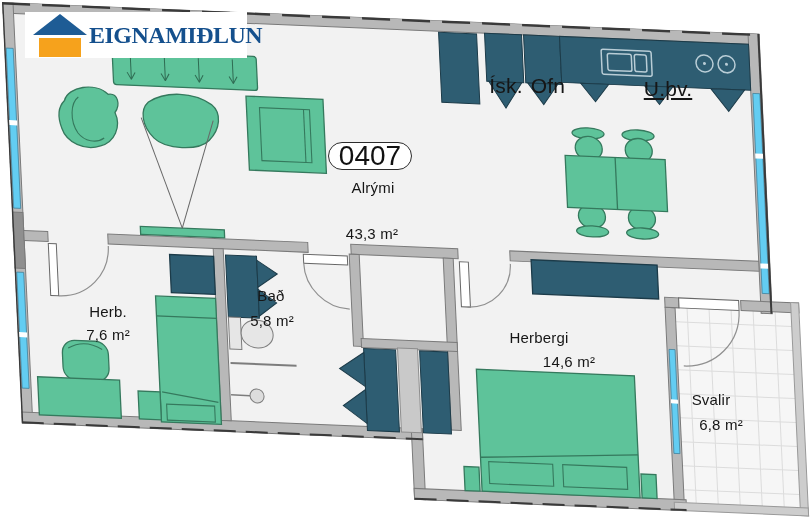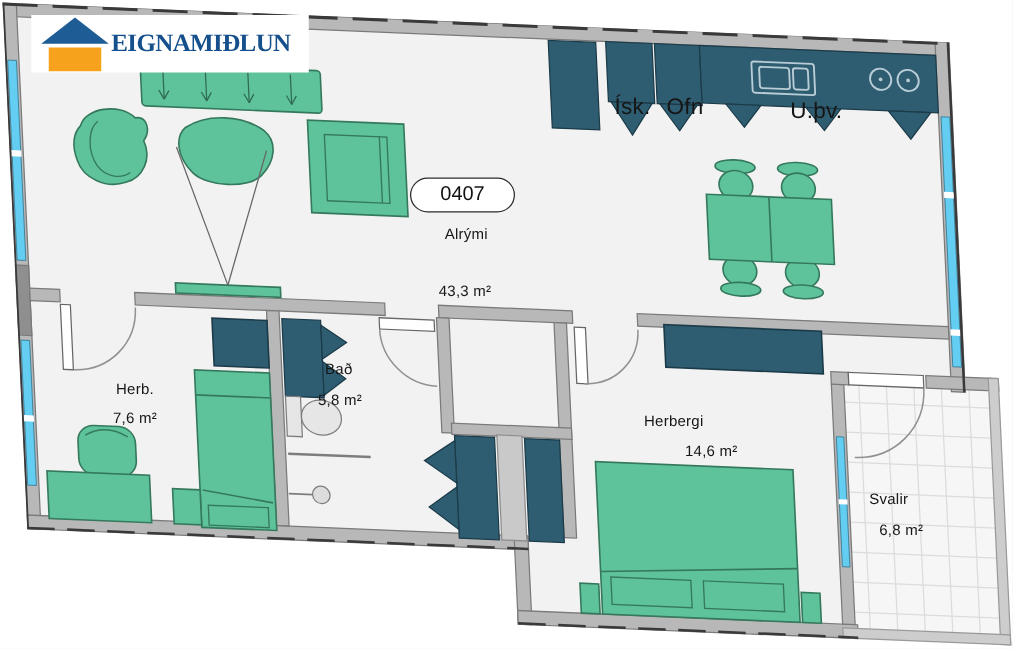--- a/index.html
+++ b/index.html
@@ -8,42 +8,42 @@
     background:#ffffff;font-family:"Liberation Sans",sans-serif;
   }
   
   .plan{
     position:absolute;left:2px;top:2px;width:810px;height:500px;
     transform:matrix(1,0.042,0.047,1,0,0);transform-origin:0 0;
   }
   
   .lbl{
     position:absolute;transform:translate(-50%,-50%);
-    font-size:12px;color:#161616;white-space:nowrap;letter-spacing:0.2px;
-  }
-  .lbl.small{font-size:18px;}
+    font-size:15px;color:#161616;white-space:nowrap;letter-spacing:0.2px;
+  }
+  .lbl.small{font-size:21px;}
   .pill{
     position:absolute;left:328px;top:142px;width:82px;height:26px;
     border:1.6px solid #2c2c2c;border-radius:14px;background:#fff;
     display:flex;align-items:center;justify-content:center;
-    font-size:16px;color:#111;
+    font-size:28px;color:#111;
   }
   .logo{
     position:absolute;left:25px;top:12px;width:222px;height:46px;
     background:#ffffff;display:flex;align-items:center;
   }
   .house{position:relative;width:64px;height:46px;flex:0 0 auto;}
   .roof{
     position:absolute;left:8px;top:2px;width:0;height:0;
     border-left:27px solid transparent;border-right:27px solid transparent;
     border-bottom:21px solid #1e5c95;
   }
   .housebody{position:absolute;left:14px;top:26px;width:42px;height:19px;background:#f6a21c;}
   .logotext{
-    font-family:"Liberation Serif",serif;font-weight:700;font-size:20px;
+    font-family:"Liberation Serif",serif;font-weight:700;font-size:24px;
     color:#15508d;letter-spacing:-0.5px;white-space:nowrap;
   }
 </style>
 </head>
 <body>
 
 <div class="plan">
 <svg width="810" height="500" viewBox="0 0 810 500" xmlns="http://www.w3.org/2000/svg">
 
   <g>
@@ -254,21 +254,21 @@
 <div class="lbl" style="left:272px;top:320px;">5,8 m²</div>
 
 <div class="lbl" style="left:539px;top:337px;">Herbergi</div>
 <div class="lbl" style="left:538px;top:361px;margin-left:31px;">14,6 m²</div>
 
 <div class="lbl" style="left:711px;top:399px;">Svalir</div>
 <div class="lbl" style="left:721px;top:424px;">6,8 m²</div>
 
 <div class="lbl small" style="left:506px;top:86px;">Ísk.</div>
 <div class="lbl small" style="left:548px;top:86px;">Ofn</div>
-<div class="lbl small" style="left:653px;top:89px;">U.þv.</div>
+<div class="lbl small" style="left:668px;top:89px;text-decoration:underline;">U.þv.</div>
 
 <div class="logo">
   <div class="house">
     <div class="roof"></div>
     <div class="housebody"></div>
   </div>
   <div class="logotext">EIGNAMIÐLUN</div>
 </div>
 
 </body></html>

